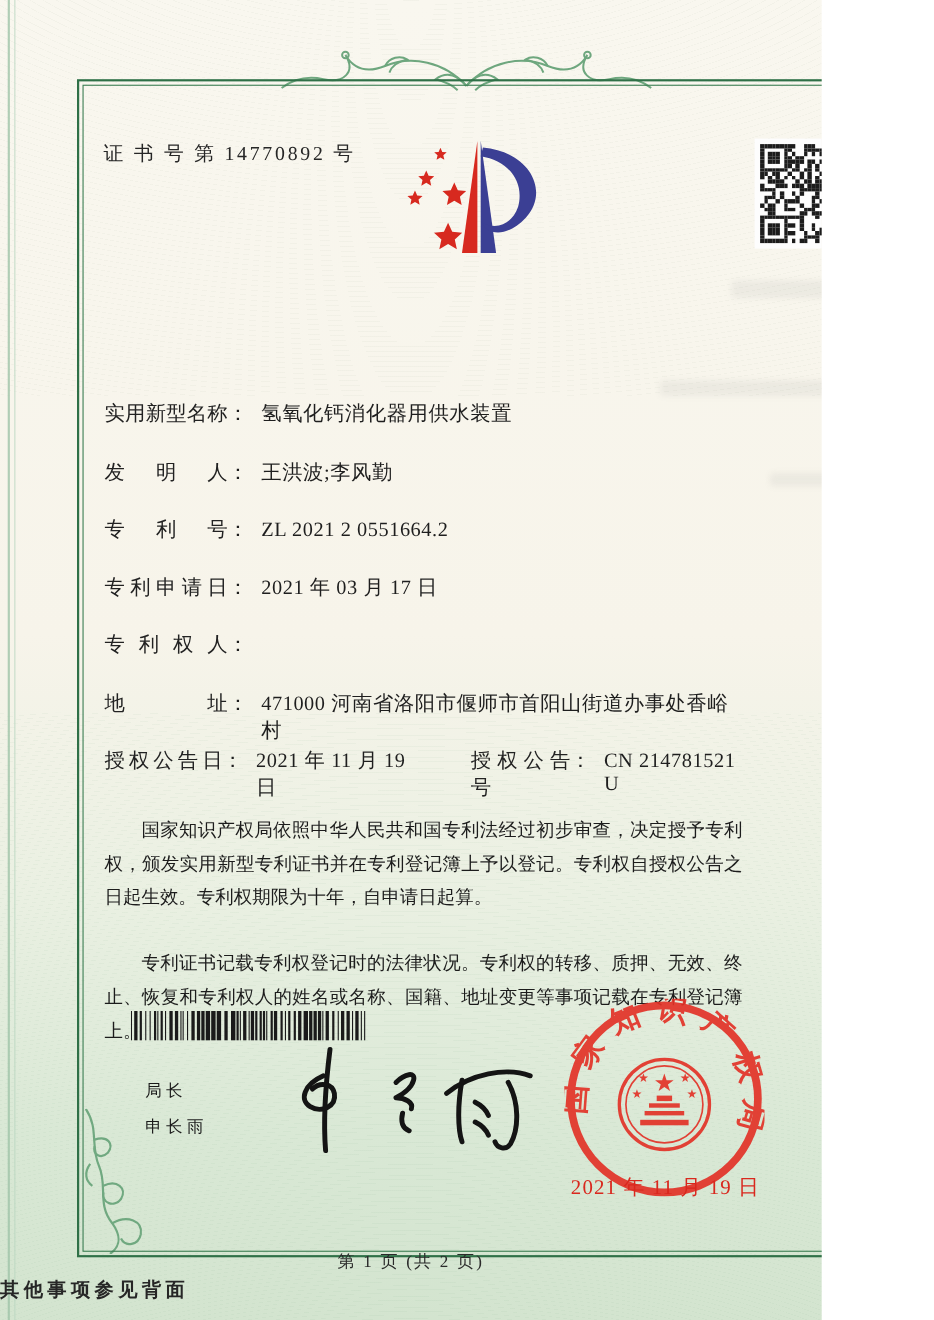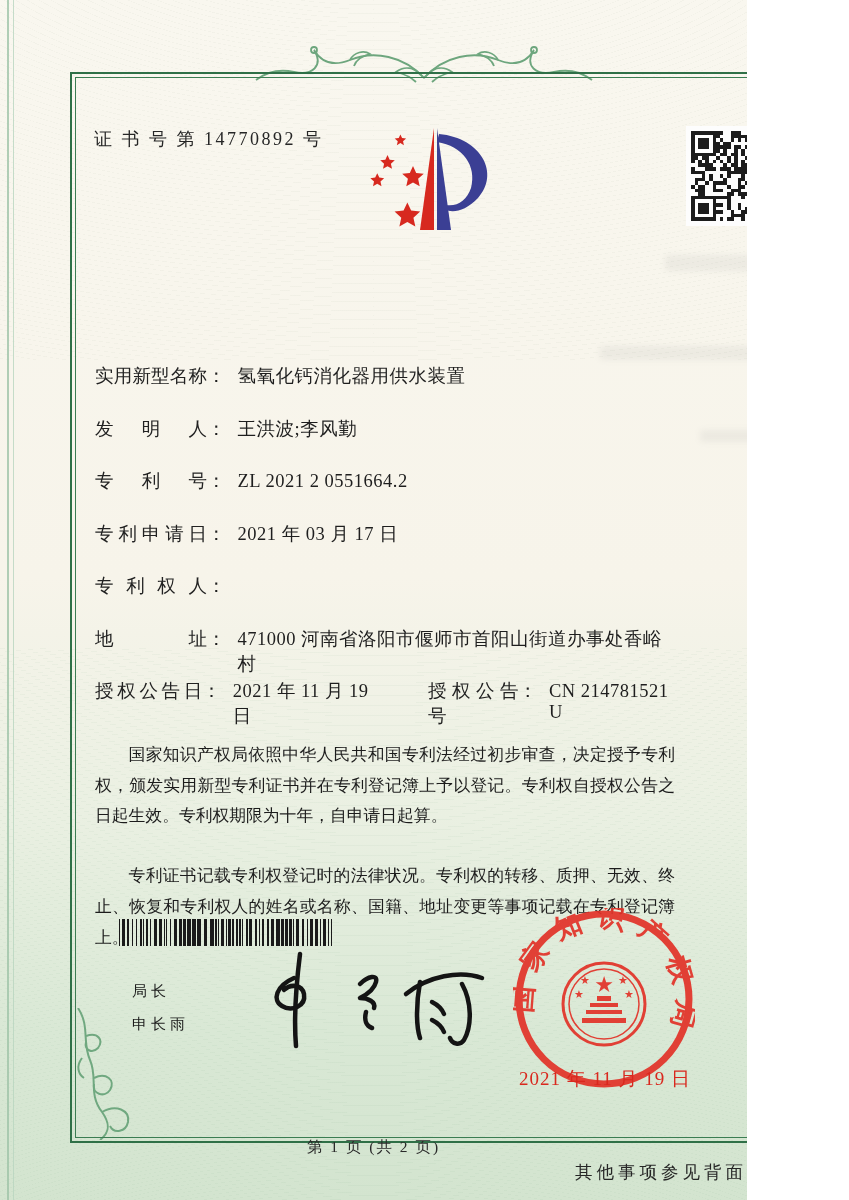--- a/index.html
+++ b/index.html
@@ -52,22 +52,22 @@
     font-family:Liberation Mono, monospace; }
   .signer div { margin-bottom:14px; }
   .signature { position:absolute; left:248px; top:942px; width:250px; height:120px; }
   
   .seal { position:absolute; left:513px; top:908px; width:182px; height:182px; }
   .seal-date { position:absolute; left:500px; top:1066px; width:210px; text-align:center;
     color:#d9281e; font-size:19px; letter-spacing:1px; }
   
   .page-info { position:absolute; left:0; right:0; top:1110px; text-align:center;
     font-size:15.5px; letter-spacing:2px; color:#2a2a2a;margin-top:27px; }
-  .back-note { position:absolute; left:0; right:0; top:1160px; text-align:right;
-    font-size:17.5px; letter-spacing:4px; color:#262626; }
+  .back-note { position:absolute; left:0; right:0; top:1160px; text-align:left;
+    font-size:17.5px; letter-spacing:4px; color:#262626;font-weight:bold; }
   
   .ghost { position:absolute; background:#8a8a8a; opacity:.10; filter:blur(3px); border-radius:3px; }
 </style>
 </head>
 <body>
 
 <div class="page">
   <div class="guilloche-top"></div>
   <div class="guilloche"></div>
   <div class="scan-edge"></div>

